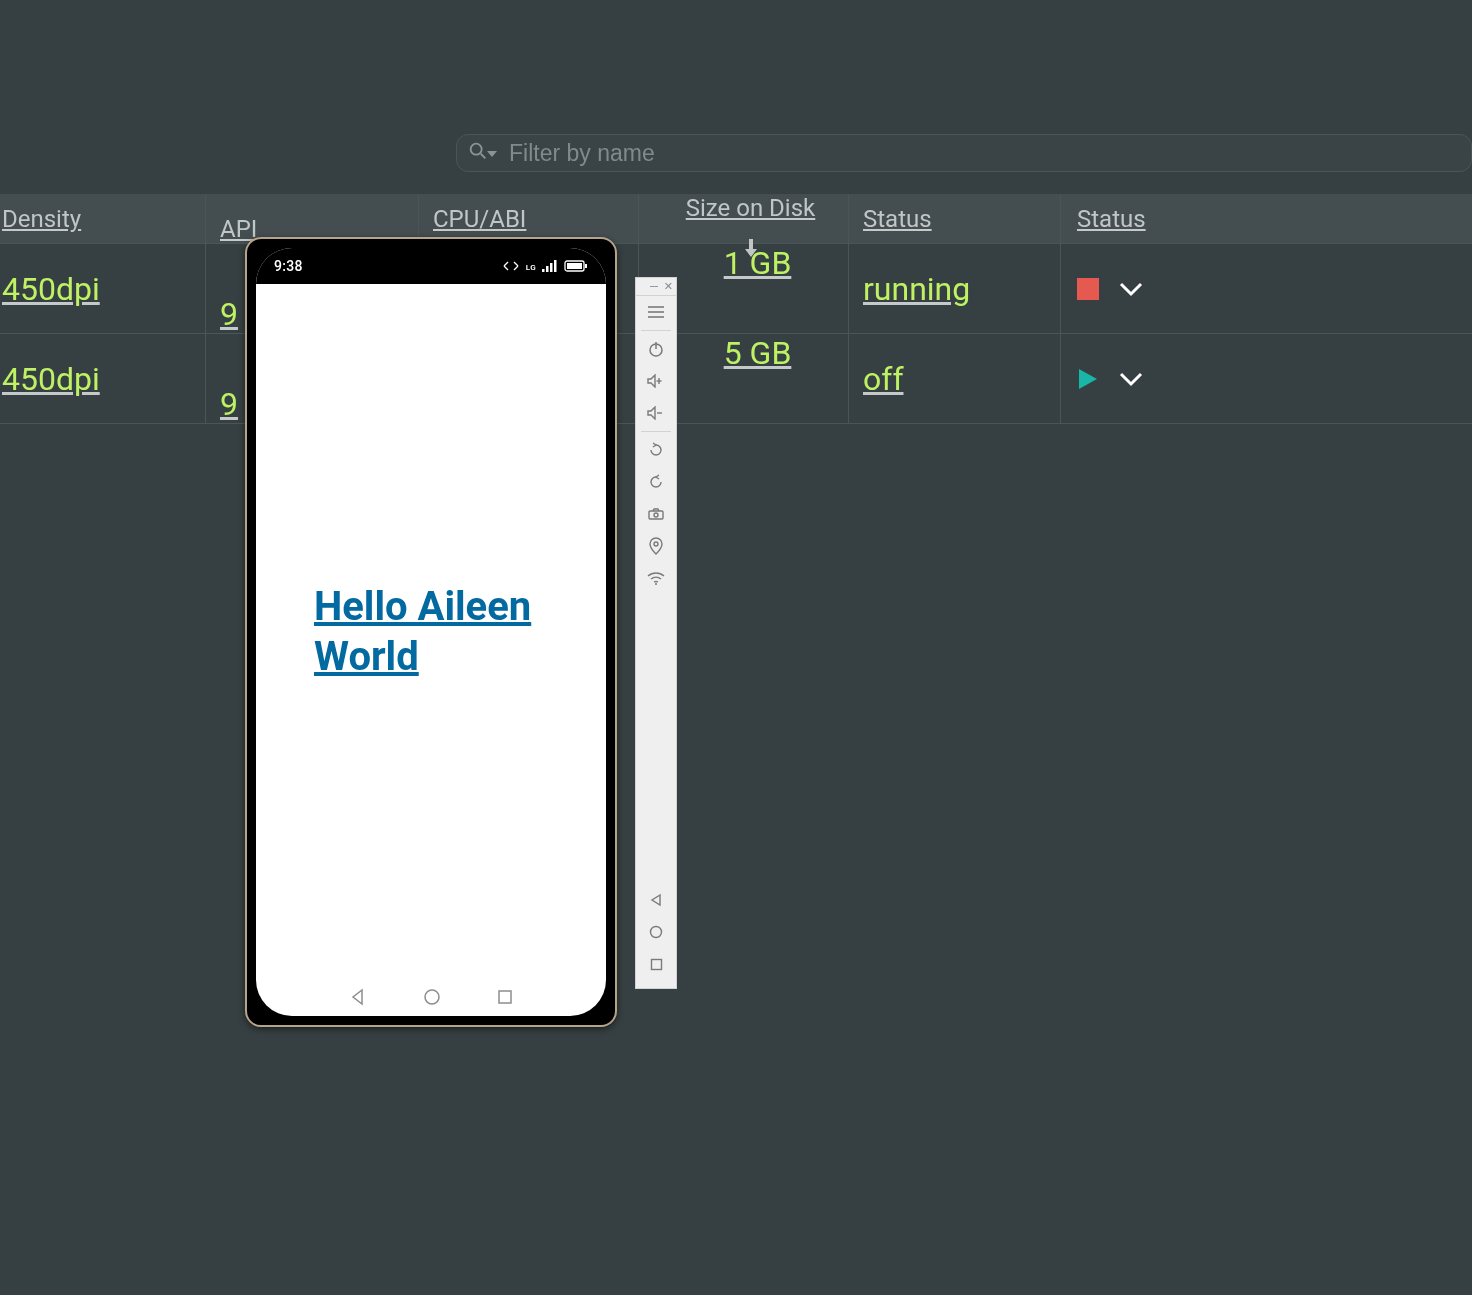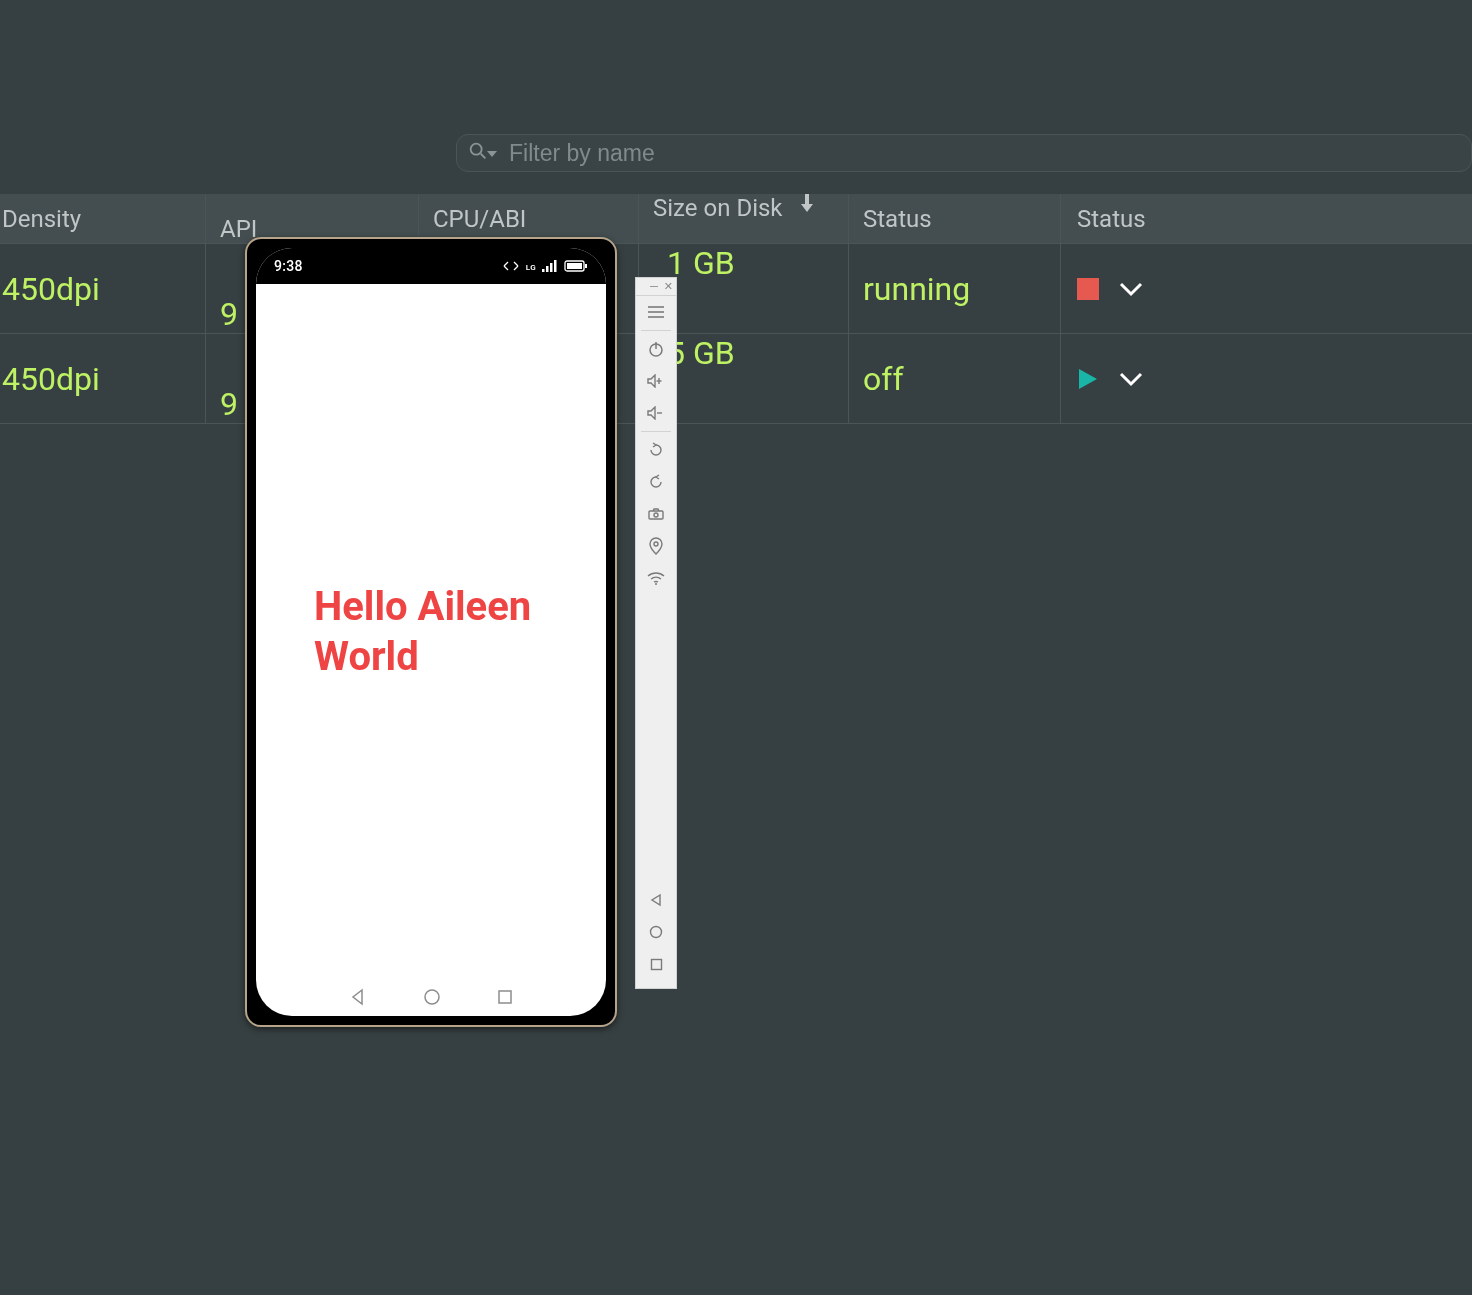--- a/index.html
+++ b/index.html
@@ -38,20 +38,21 @@
     padding-left: 12px;
   }
   .filter-input::placeholder { color: #808a8c; }
 
   
   .avd-table {
     position: absolute;
     left: 0;
     top: 194px;
     width: 1472px;
+    text-decoration: underline;
   }
   .row {
     display: flex;
     align-items: center;
     border-bottom: 1px solid #4b5557;
     height: 50px;
   }
   .row.header {
     background: #444e50;
     font-size: 24px;
@@ -59,21 +60,21 @@
   }
   .row.data {
     height: 90px;
     background: #363f41;
     font-size: 32px;
     color: #bef264;
   }
   .col-density  { width: 206px; padding-left: 2px; border-right: 1px solid #4b5557; height:100%; display:flex; align-items:center;}
   .col-api      { width: 213px; padding-left: 14px; border-right: 1px solid #4b5557; height:100%; display:flex; align-items:flex-end;}
   .col-cpu      { width: 220px; padding-left: 14px; border-right: 1px solid #4b5557; height:100%; display:flex; align-items:center;}
-  .col-size     { width: 210px; padding-left: 14px; border-right: 1px solid #4b5557; height:100%; display:flex; align-items:flex-start; gap:17px;}
+  .col-size     { width: 210px; padding-left: 14px; border-right: 1px solid #4b5557; height:100%; display:flex; align-items:center; gap:17px;flex-direction:column;}
   .col-status   { width: 212px; padding-left: 14px; border-right: 1px solid #4b5557; height:100%; display:flex; align-items:center;}
   .col-actions  { width: 211px; padding-left: 16px; height:100%; display:flex; align-items:center;}
   .row.data .col-size { padding-left: 28px; }
   .row.data .col-density {}
   .row.data .col-api {}
   .row.data .col-status {}
 
   .actions-cell { display:flex; align-items:center; gap:20px; padding-left:16px; }
   .stop-square { width:22px; height:22px; background:#e55950; }
   .play-tri svg { display:block; }
@@ -115,27 +116,28 @@
   }
   .status-right { display:flex; align-items:flex-end; gap:6px; }
   .app-body {
     position:absolute;
     top:36px; left:0; right:0; bottom:36px;
     background:#fff;
     display:flex;
     align-items:center;
   }
   .hello {
-    color:#ef4444;
+    color:#0369a1;
     font-size:40px;
     font-weight:700;
     line-height:1.25;
     padding-left:58px;
     white-space:pre-line;
     font-family: "Segoe UI", Roboto, Arial, sans-serif;
+    text-decoration: underline;
   }
   .navbar {
     position:absolute;
     left:0; right:0; bottom:3px;
     height:32px;
     display:flex;
     align-items:center;
     justify-content:center;
     gap:56px;
   }

